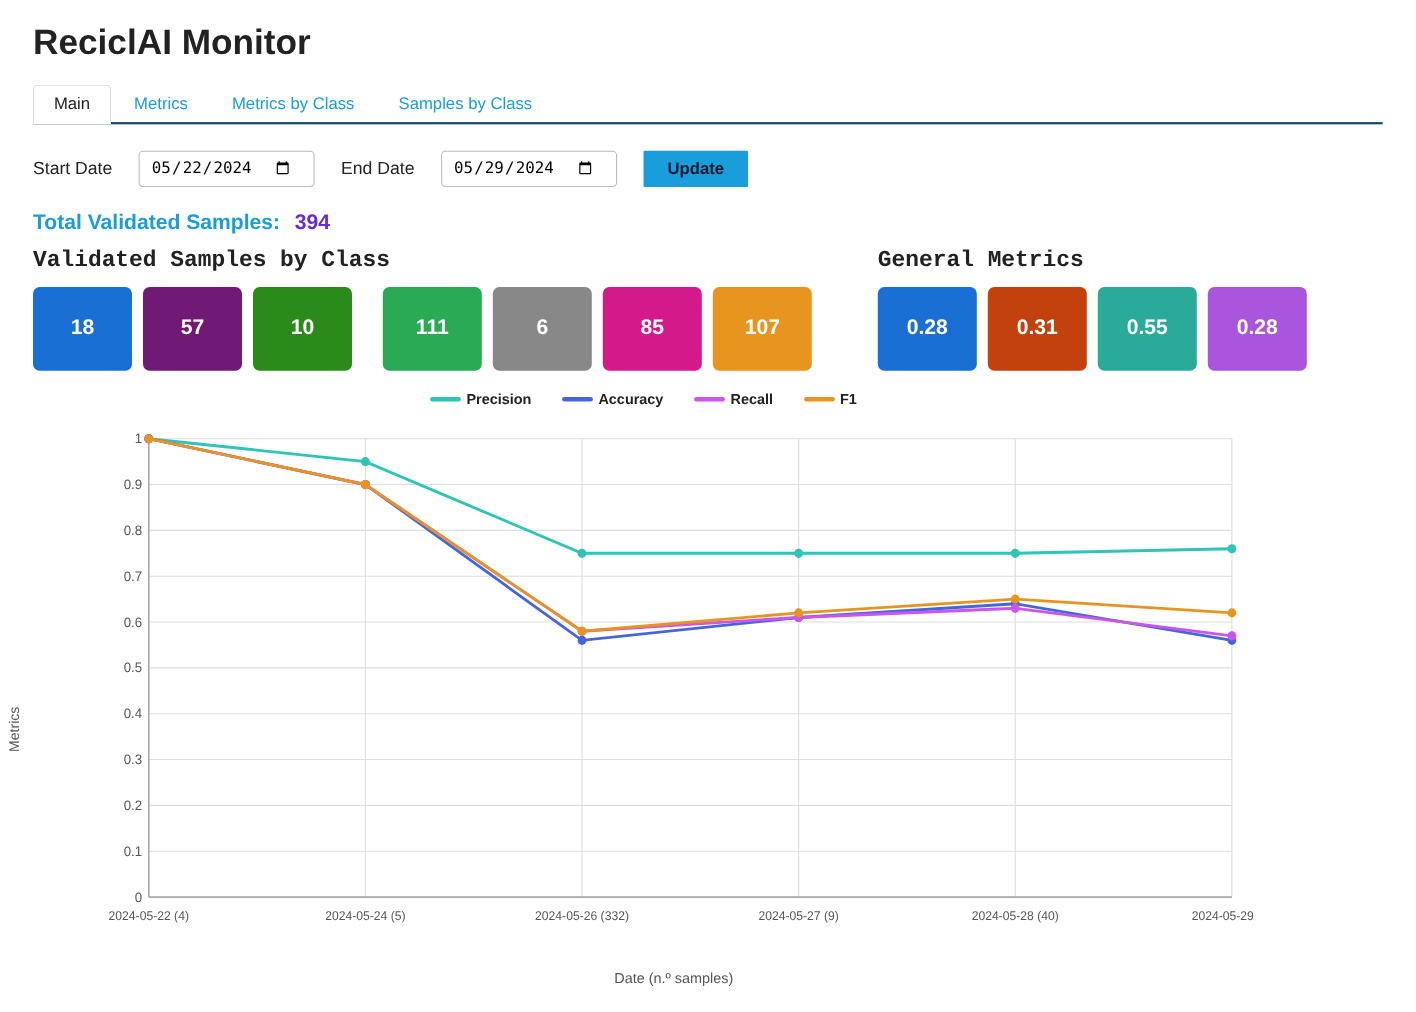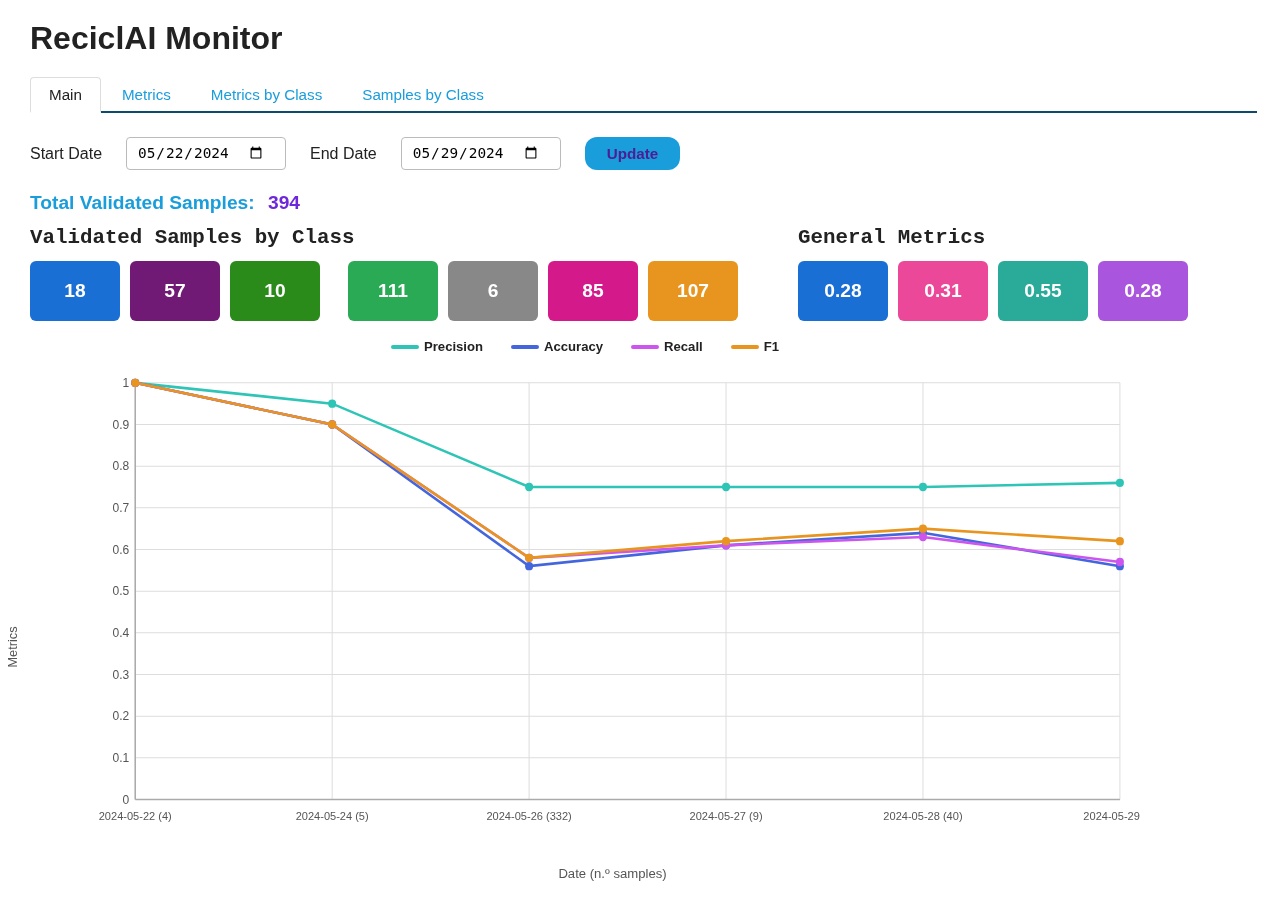--- a/index.html
+++ b/index.html
@@ -40,43 +40,43 @@
       cursor: pointer;
     }
     .date-input input[type="date"] {
       border: none;
       outline: none;
       font-size: 0.9rem;
       cursor: pointer;
     }
     .update-btn {
       background: #1a9ddb;
-      color: #4c1d95;
+      color: #0f172a;
       border: none;
-      border-radius: 12px;
+      border-radius: 1px;
       padding: 8px 22px;
       font-size: 0.95rem;
       cursor: pointer;
       font-weight: bold;
     }
 
     .total-label { font-size: 1.2rem; font-weight: bold; margin-bottom: 12px; }
     .total-label span { color: #1a9ddb; }
 
     .sections-row { display: flex; gap: 60px; margin-bottom: 18px; }
     .section-title { font-size: 1.3rem; font-weight: bold; margin-bottom: 12px; font-family: Liberation Mono, monospace; }
 
     .badges { display: flex; gap: 10px; flex-wrap: wrap; }
     .badge {
       border-radius: 6px;
       color: #fff;
       font-size: 1.2rem;
       font-weight: bold;
       width: 90px;
-      height: 60px;
+      height: 76px;
       display: flex;
       align-items: center;
       justify-content: center;
     }
 
     .chart-container {
       position: relative;
       width: 100%;
       max-width: 1110px;
       margin-top: 10px;
@@ -166,21 +166,21 @@
         <div class="badge" style="background: rgb(136, 136, 136);">6</div>
         <div class="badge" style="background: rgb(212, 26, 138);">85</div>
         <div class="badge" style="background: rgb(232, 149, 32);">107</div>
       </div>
   </div>
 
   <div>
     <div class="section-title">General Metrics</div>
     <div class="badges" id="metrics-badges">
         <div class="badge" style="background: rgb(26, 111, 212);">0.28</div>
-        <div class="badge" style="background: #ec4899;">0.31</div>
+        <div class="badge" style="background: #c2410c;">0.31</div>
         <div class="badge" style="background: rgb(42, 170, 153);">0.55</div>
         <div class="badge" style="background: rgb(170, 85, 221);">0.28</div>
       </div>
   </div>
 </div>
 
 <div class="chart-container">
 
   <div class="legend" id="chart-legend">
       <div class="legend-item">

